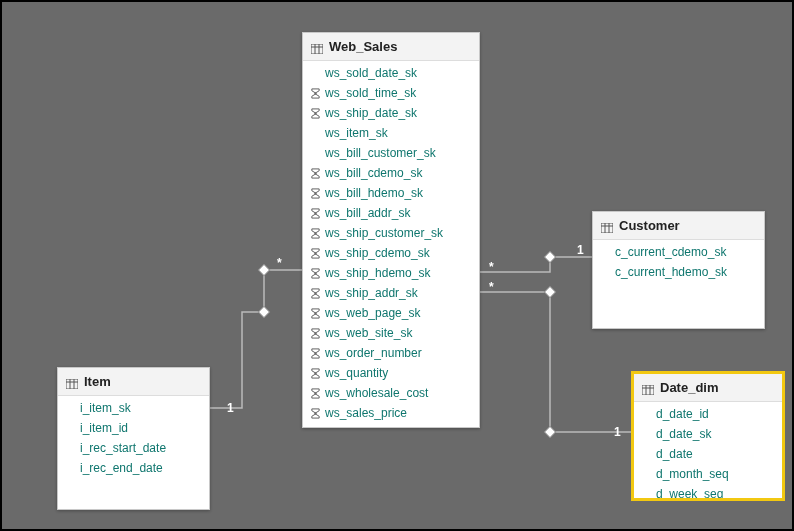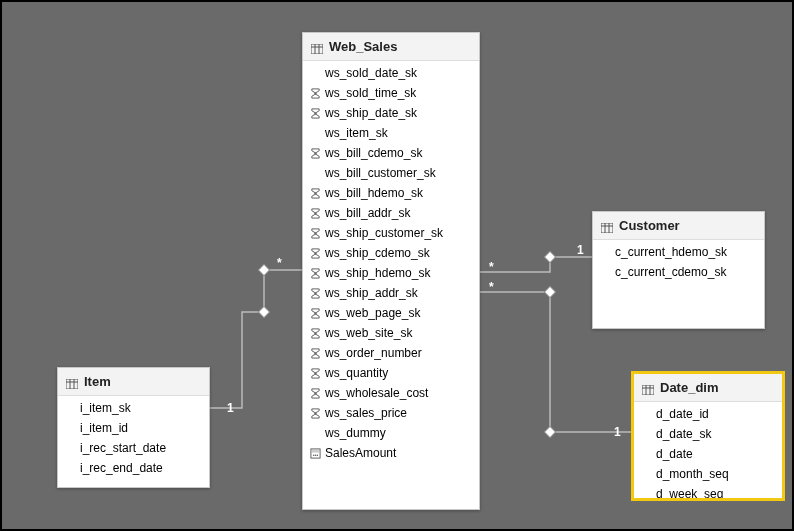--- a/index.html
+++ b/index.html
@@ -66,21 +66,21 @@
     position: absolute;
     left: 6px;
     width: 12px;
     height: 12px;
     display: flex;
     align-items: center;
     justify-content: center;
   }
   .field-icon svg { width: 11px; height: 11px; }
   .field-label {
-    color: #000000;
+    color: #0f766e;
     font-size: 12px;
   }
   
   .field-list::-webkit-scrollbar { width: 12px; }
   .field-list::-webkit-scrollbar-track { background: #f0f0f0; }
   .field-list::-webkit-scrollbar-thumb { background: #c8c8c8; }
 
   svg.rel-layer {
     position: absolute;
     top: 0; left: 0;
@@ -124,21 +124,21 @@
     <rect class="rel-endpoint" x="544" y="286" width="8" height="8" transform="rotate(45 548 290)"></rect>
   </svg>
 
   <span class="cardinality" style="left:225px; top:399px;">1</span>
   <span class="cardinality" style="left:275px; top:254px;">*</span>
   <span class="cardinality" style="left:575px; top:241px;">1</span>
   <span class="cardinality" style="left:487px; top:258px;">*</span>
   <span class="cardinality" style="left:612px; top:423px;">1</span>
   <span class="cardinality" style="left:487px; top:278px;">*</span>
 
-  <div class="table-card" id="tbl-item" style="left:55px; top:365px; width:153px; height:121px;">
+  <div class="table-card" id="tbl-item" style="left:55px; top:365px; width:153px; height:143px;">
     <div class="table-header">
       <span class="table-icon">
         <svg viewBox="0 0 12 10">
             <rect x="0" y="0" width="12" height="10" fill="none" stroke="#555" stroke-width="1"></rect>
             <line x1="0" y1="3" x2="12" y2="3" stroke="#555"></line>
             <line x1="4" y1="0" x2="4" y2="10" stroke="#555"></line>
             <line x1="8" y1="0" x2="8" y2="10" stroke="#555"></line>
           </svg>
       </span>
       <span>Item</span>
@@ -156,21 +156,21 @@
           <span class="field-icon"></span>
           <span class="field-label">i_rec_start_date</span>
         </div>
         <div class="field-row">
           <span class="field-icon"></span>
           <span class="field-label">i_rec_end_date</span>
         </div>
       </div>
   </div>
 
-  <div class="table-card" id="tbl-websales" style="left:300px; top:30px; width:178px; height:478px;">
+  <div class="table-card" id="tbl-websales" style="left:300px; top:30px; width:178px; height:396px;">
     <div class="table-header">
       <span class="table-icon">
         <svg viewBox="0 0 12 10">
             <rect x="0" y="0" width="12" height="10" fill="none" stroke="#555" stroke-width="1"></rect>
             <line x1="0" y1="3" x2="12" y2="3" stroke="#555"></line>
             <line x1="4" y1="0" x2="4" y2="10" stroke="#555"></line>
             <line x1="8" y1="0" x2="8" y2="10" stroke="#555"></line>
           </svg>
       </span>
       <span>Web_Sales</span>
@@ -194,30 +194,30 @@
               <path d="M2 1 L10 1 L10 3 L5 6 L10 9 L10 11 L2 11 L2 9 L7 6 L2 3 Z" fill="none" stroke="#555" stroke-width="1"></path>
             </svg>
           </span>
           <span class="field-label">ws_ship_date_sk</span>
         </div>
         <div class="field-row">
           <span class="field-icon"></span>
           <span class="field-label">ws_item_sk</span>
         </div>
         <div class="field-row">
+          <span class="field-icon"></span>
+          <span class="field-label">ws_bill_customer_sk</span>
+        </div>
+        <div class="field-row">
           <span class="field-icon">
             <svg viewBox="0 0 12 12">
               <path d="M2 1 L10 1 L10 3 L5 6 L10 9 L10 11 L2 11 L2 9 L7 6 L2 3 Z" fill="none" stroke="#555" stroke-width="1"></path>
             </svg>
           </span>
           <span class="field-label">ws_bill_cdemo_sk</span>
-        </div>
-        <div class="field-row">
-          <span class="field-icon"></span>
-          <span class="field-label">ws_bill_customer_sk</span>
         </div>
         <div class="field-row">
           <span class="field-icon">
             <svg viewBox="0 0 12 12">
               <path d="M2 1 L10 1 L10 3 L5 6 L10 9 L10 11 L2 11 L2 9 L7 6 L2 3 Z" fill="none" stroke="#555" stroke-width="1"></path>
             </svg>
           </span>
           <span class="field-label">ws_bill_hdemo_sk</span>
         </div>
         <div class="field-row">
@@ -335,25 +335,25 @@
             <line x1="0" y1="3" x2="12" y2="3" stroke="#555"></line>
             <line x1="4" y1="0" x2="4" y2="10" stroke="#555"></line>
             <line x1="8" y1="0" x2="8" y2="10" stroke="#555"></line>
           </svg>
       </span>
       <span>Customer</span>
     </div>
     <div class="field-list">
         <div class="field-row">
           <span class="field-icon"></span>
+          <span class="field-label">c_current_cdemo_sk</span>
+        </div>
+        <div class="field-row">
+          <span class="field-icon"></span>
           <span class="field-label">c_current_hdemo_sk</span>
-        </div>
-        <div class="field-row">
-          <span class="field-icon"></span>
-          <span class="field-label">c_current_cdemo_sk</span>
         </div>
       </div>
   </div>
 
   <div class="table-card selected" id="tbl-datedim" style="left:630px; top:370px; width:152px; height:128px;">
     <div class="table-header">
       <span class="table-icon">
         <svg viewBox="0 0 12 10">
             <rect x="0" y="0" width="12" height="10" fill="none" stroke="#555" stroke-width="1"></rect>
             <line x1="0" y1="3" x2="12" y2="3" stroke="#555"></line>

